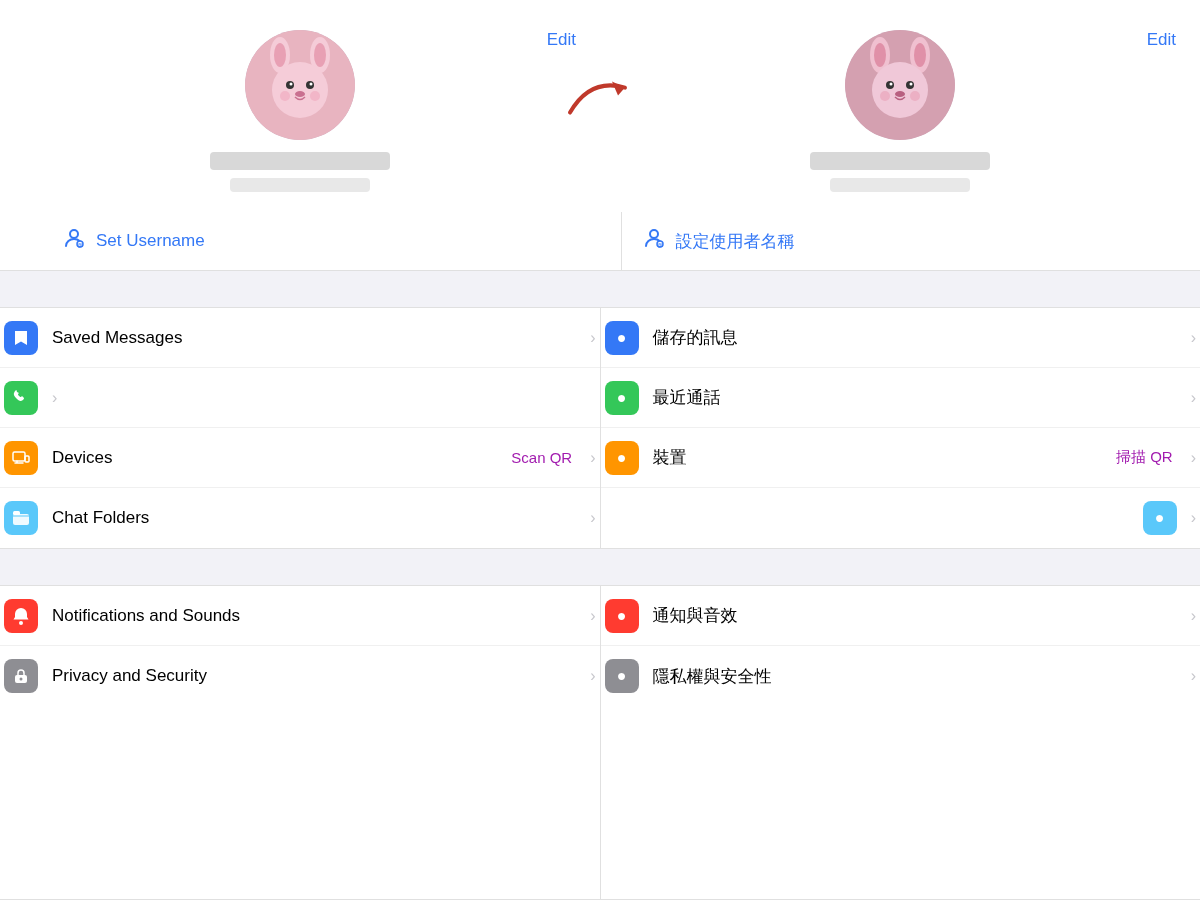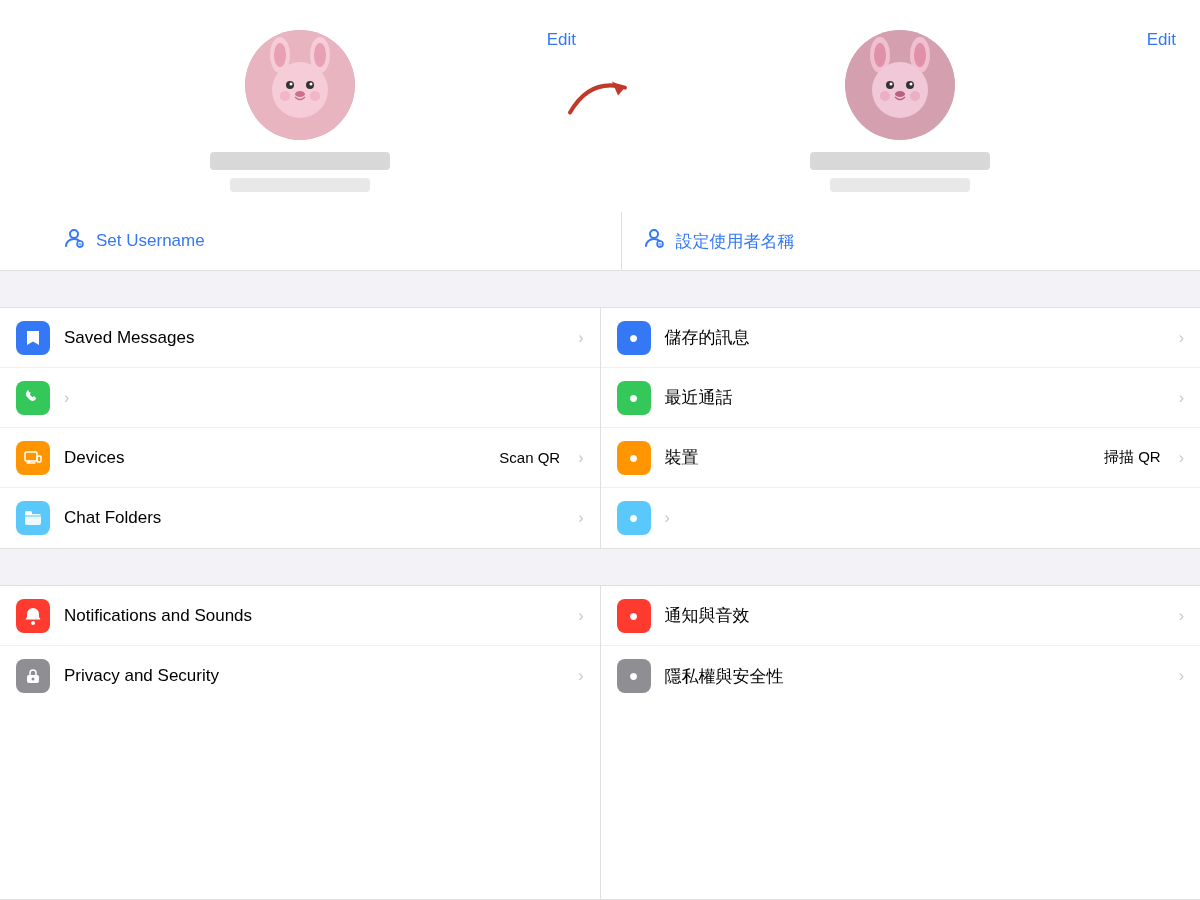--- a/index.html
+++ b/index.html
@@ -118,30 +118,31 @@
       flex-direction: column;
     }
 
     .menu-column + .menu-column {
       border-left: 1px solid #e0e0e0;
     }
 
     .menu-item {
       display: flex;
       align-items: center;
-      padding: 12px 16px;
+      padding: 12px 4px;
       border-bottom: 1px solid #f0f0f0;
       cursor: pointer;
       background: #ffffff;
       gap: 14px;
       min-height: 60px;
     }
 
     .menu-item:last-child {
       border-bottom: none;
+      justify-content: flex-end;
     }
 
     .menu-icon {
       width: 34px;
       height: 34px;
       border-radius: 8px;
       display: flex;
       align-items: center;
       justify-content: center;
       flex-shrink: 0;
@@ -156,21 +157,21 @@
     .icon-red { background: #ff3b30; }
     .icon-gray { background: #8e8e93; }
 
     .menu-label {
       flex: 1;
       font-size: 17px;
       color: #000000;
     }
 
     .menu-extra {
-      color: #000000;
+      color: #a21caf;
       font-size: 15px;
       margin-right: 4px;
     }
 
     .chevron {
       color: #c7c7cc;
       font-size: 16px;
     }
 
     

